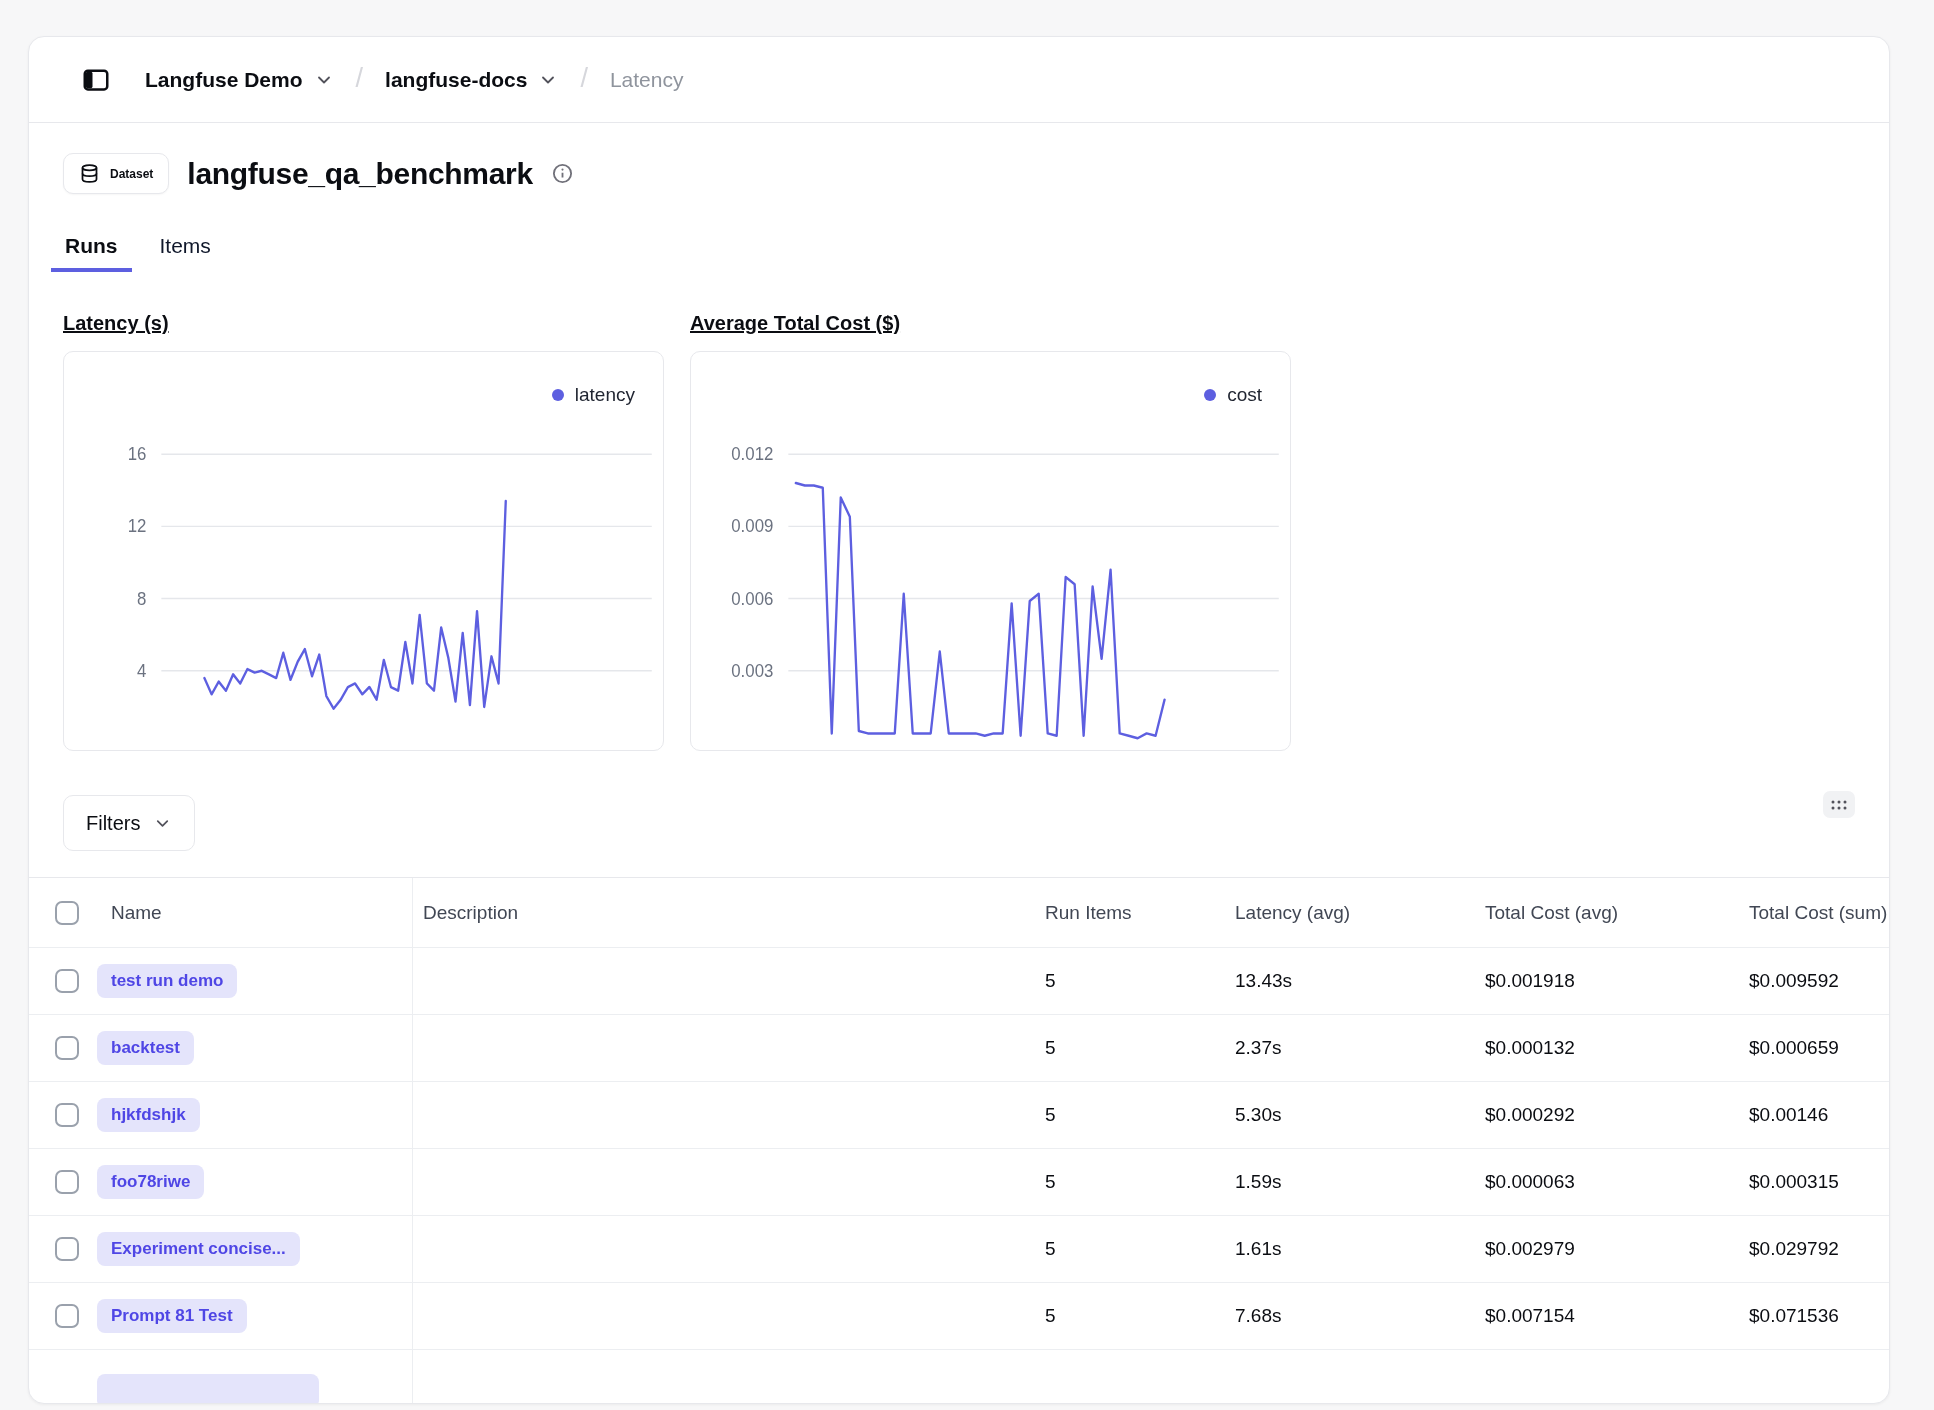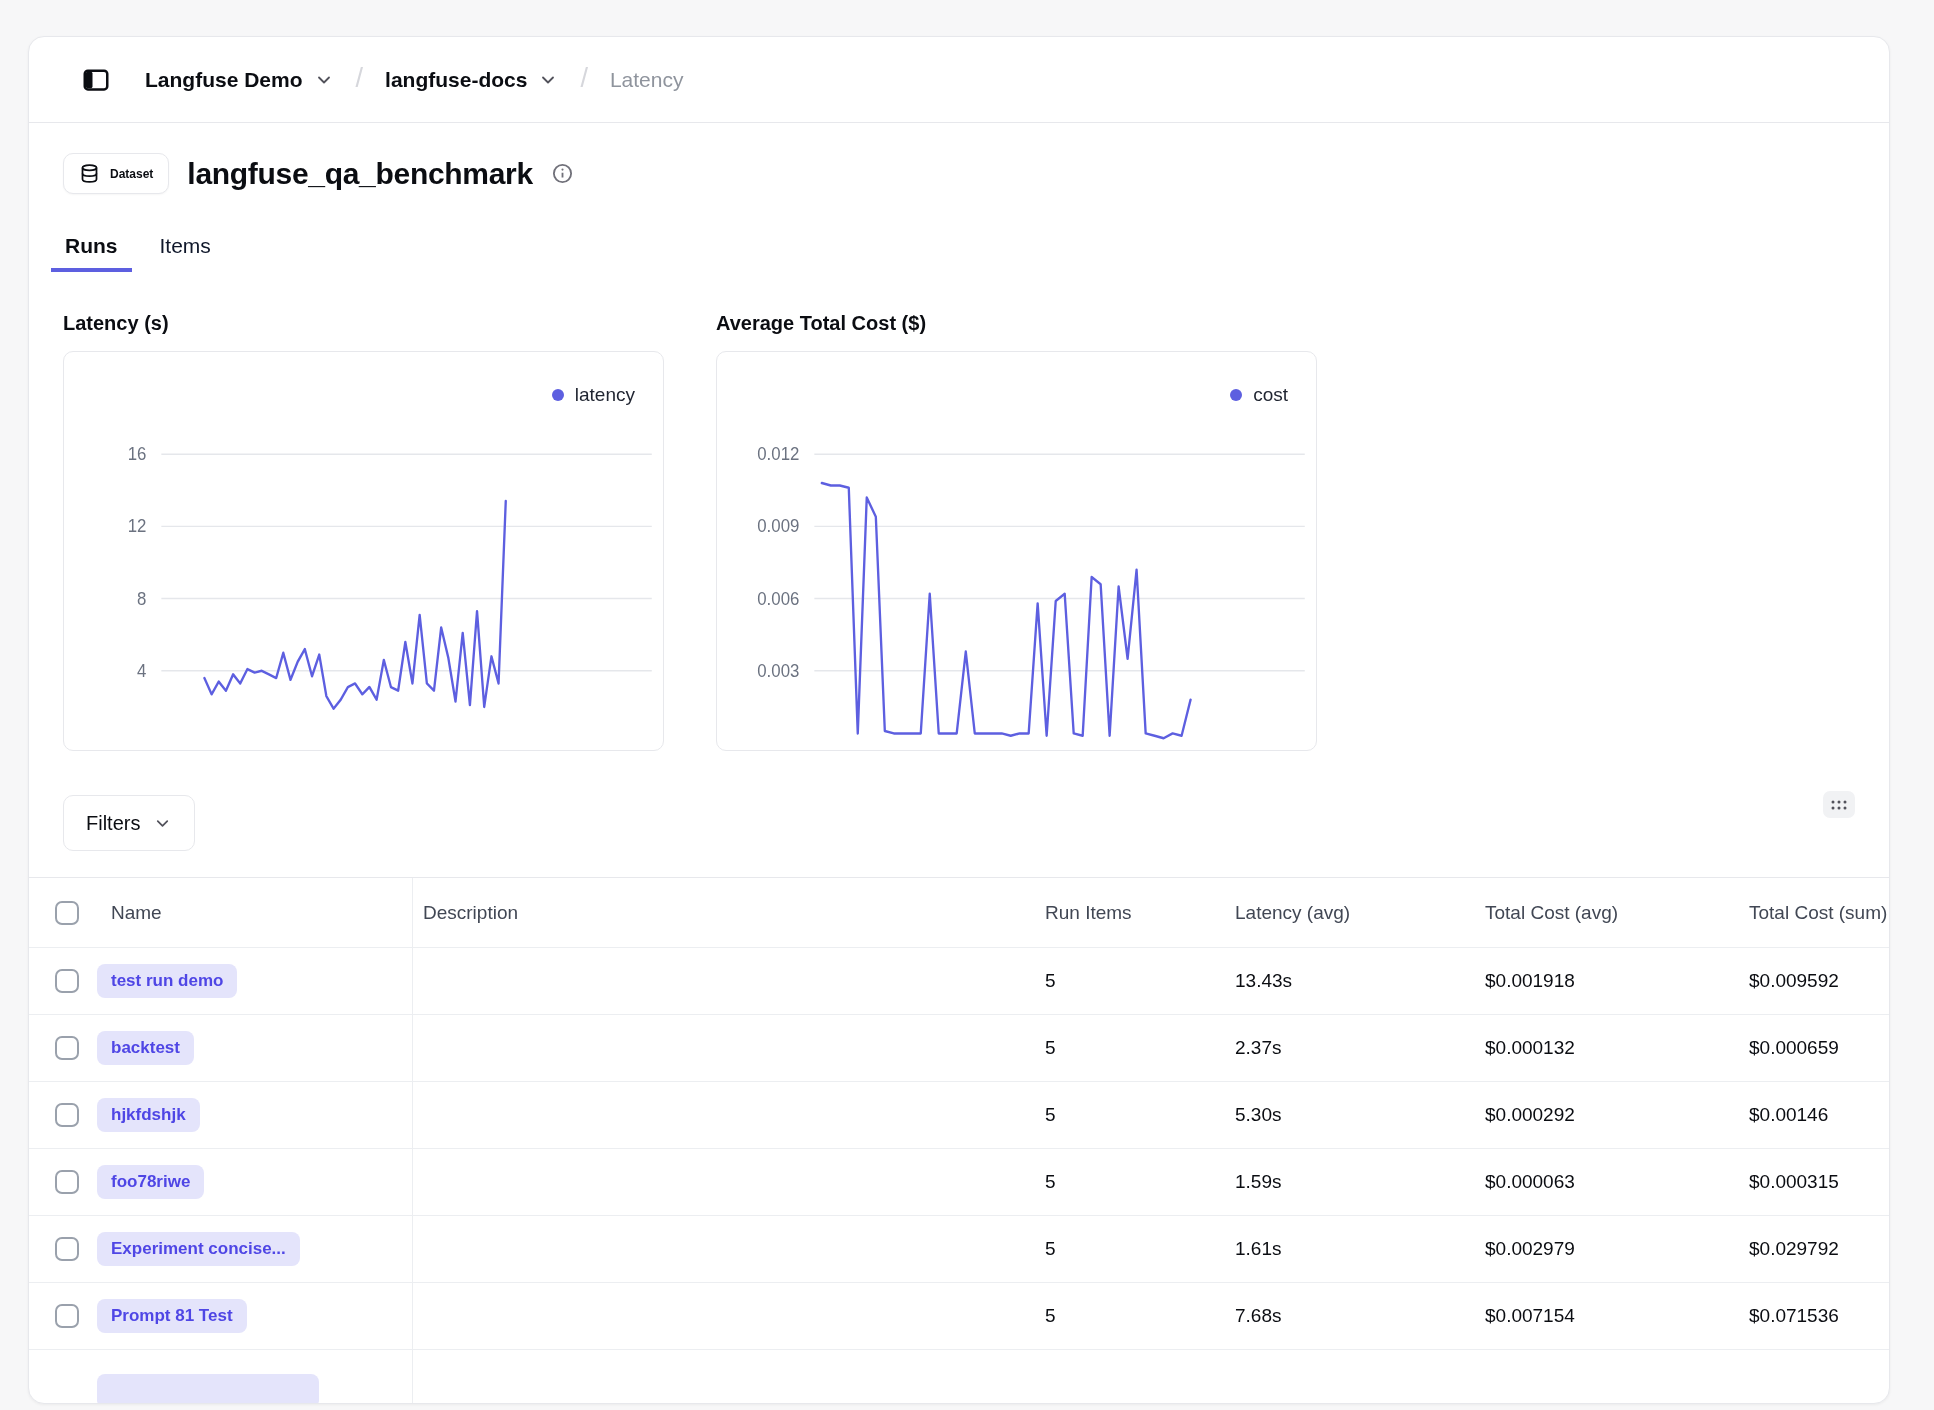--- a/index.html
+++ b/index.html
@@ -43,21 +43,21 @@
     display:inline-flex;align-items:center;gap:10px;
     padding:9px 15px;border:1px solid var(--border);border-radius:10px;background:#fff;
     font-size:12px;font-weight:700;box-shadow:0 1px 2px rgba(0,0,0,.04);
   }
   .page-title{font-size:30px;font-weight:700;margin:0;letter-spacing:-.3px;}
   
   .tabs{margin-top:40px;display:flex;gap:14px;font-size:21px;margin-left:-12px;}
   .tab{padding:0 14px 10px;border-bottom:4px solid transparent;color:#0f172a;font-weight:400;cursor:pointer;}
   .tab.active{color:var(--text);font-weight:600;border-bottom-color:var(--accent);}
   
-  .charts{margin-top:40px;display:flex;gap:52px;}
+  .charts{margin-top:40px;display:flex;gap:26px;text-decoration:underline;}
   .chart-title{font-size:20px;font-weight:700;margin-bottom:16px;}
   .chart-card{width:601px;height:400px;border:1px solid var(--border);border-radius:10px;background:#fff;position:relative;}
   .chart-card svg.plot{position:absolute;inset:0;width:100%;height:100%;display:block;}
   .legend{position:absolute;top:32px;right:28px;display:flex;align-items:center;gap:11px;font-size:19px;font-weight:500;color:#1f2430;}
   .legend .dot{width:12px;height:12px;border-radius:50%;background:var(--accent);}
   
   .tools-row{margin-top:44px;display:flex;justify-content:space-between;align-items:flex-start;}
   .filters-btn{
     height:56px;padding:0 22px;display:flex;align-items:center;gap:13px;
     background:#fff;border:1px solid var(--border);border-radius:10px;

